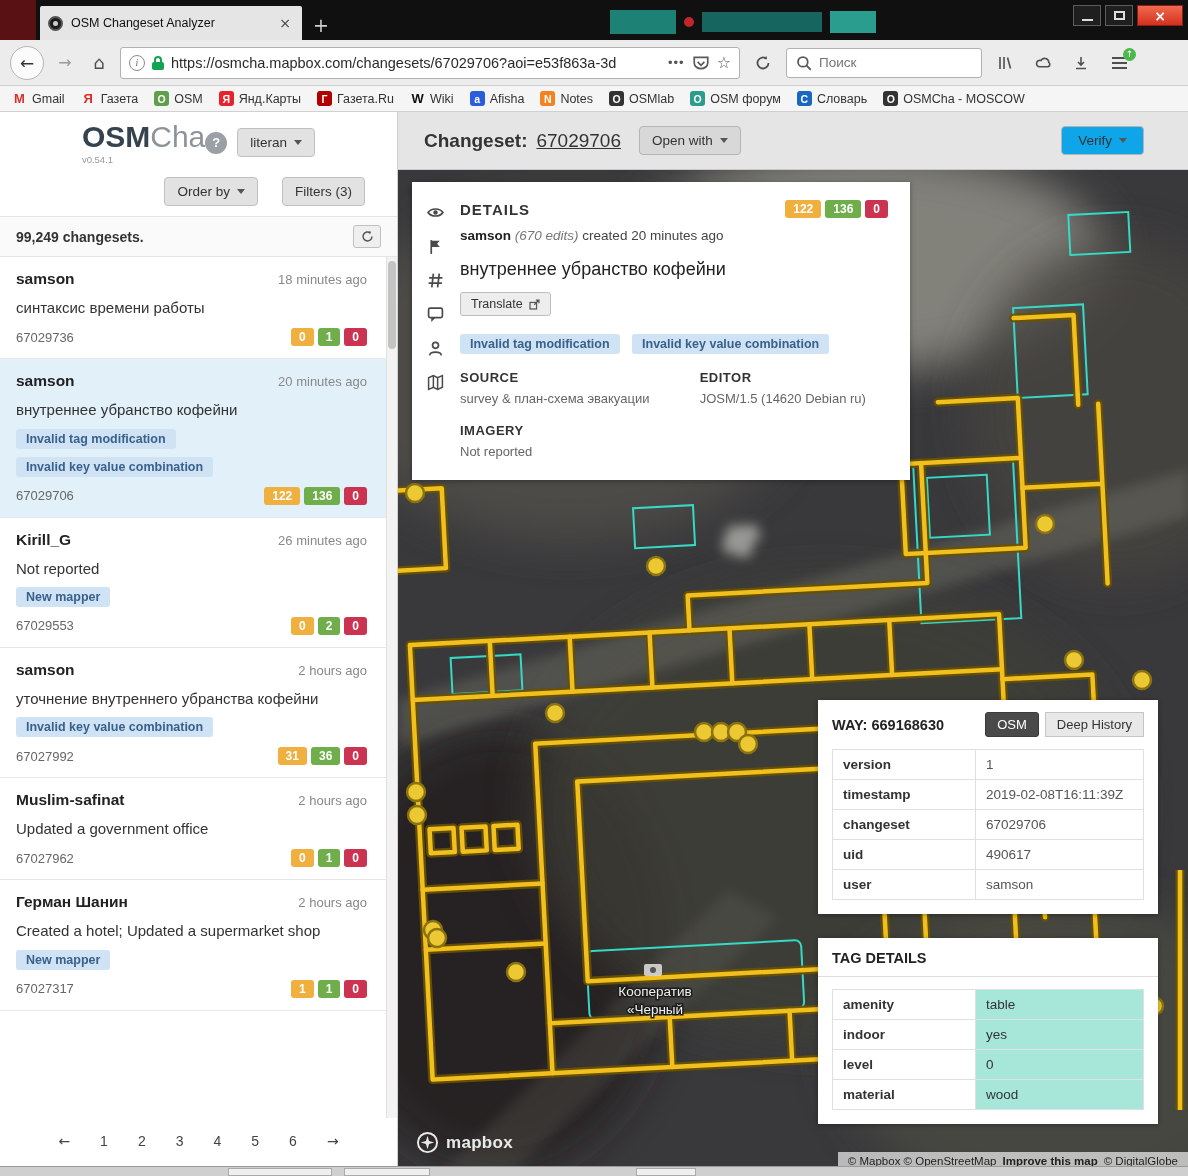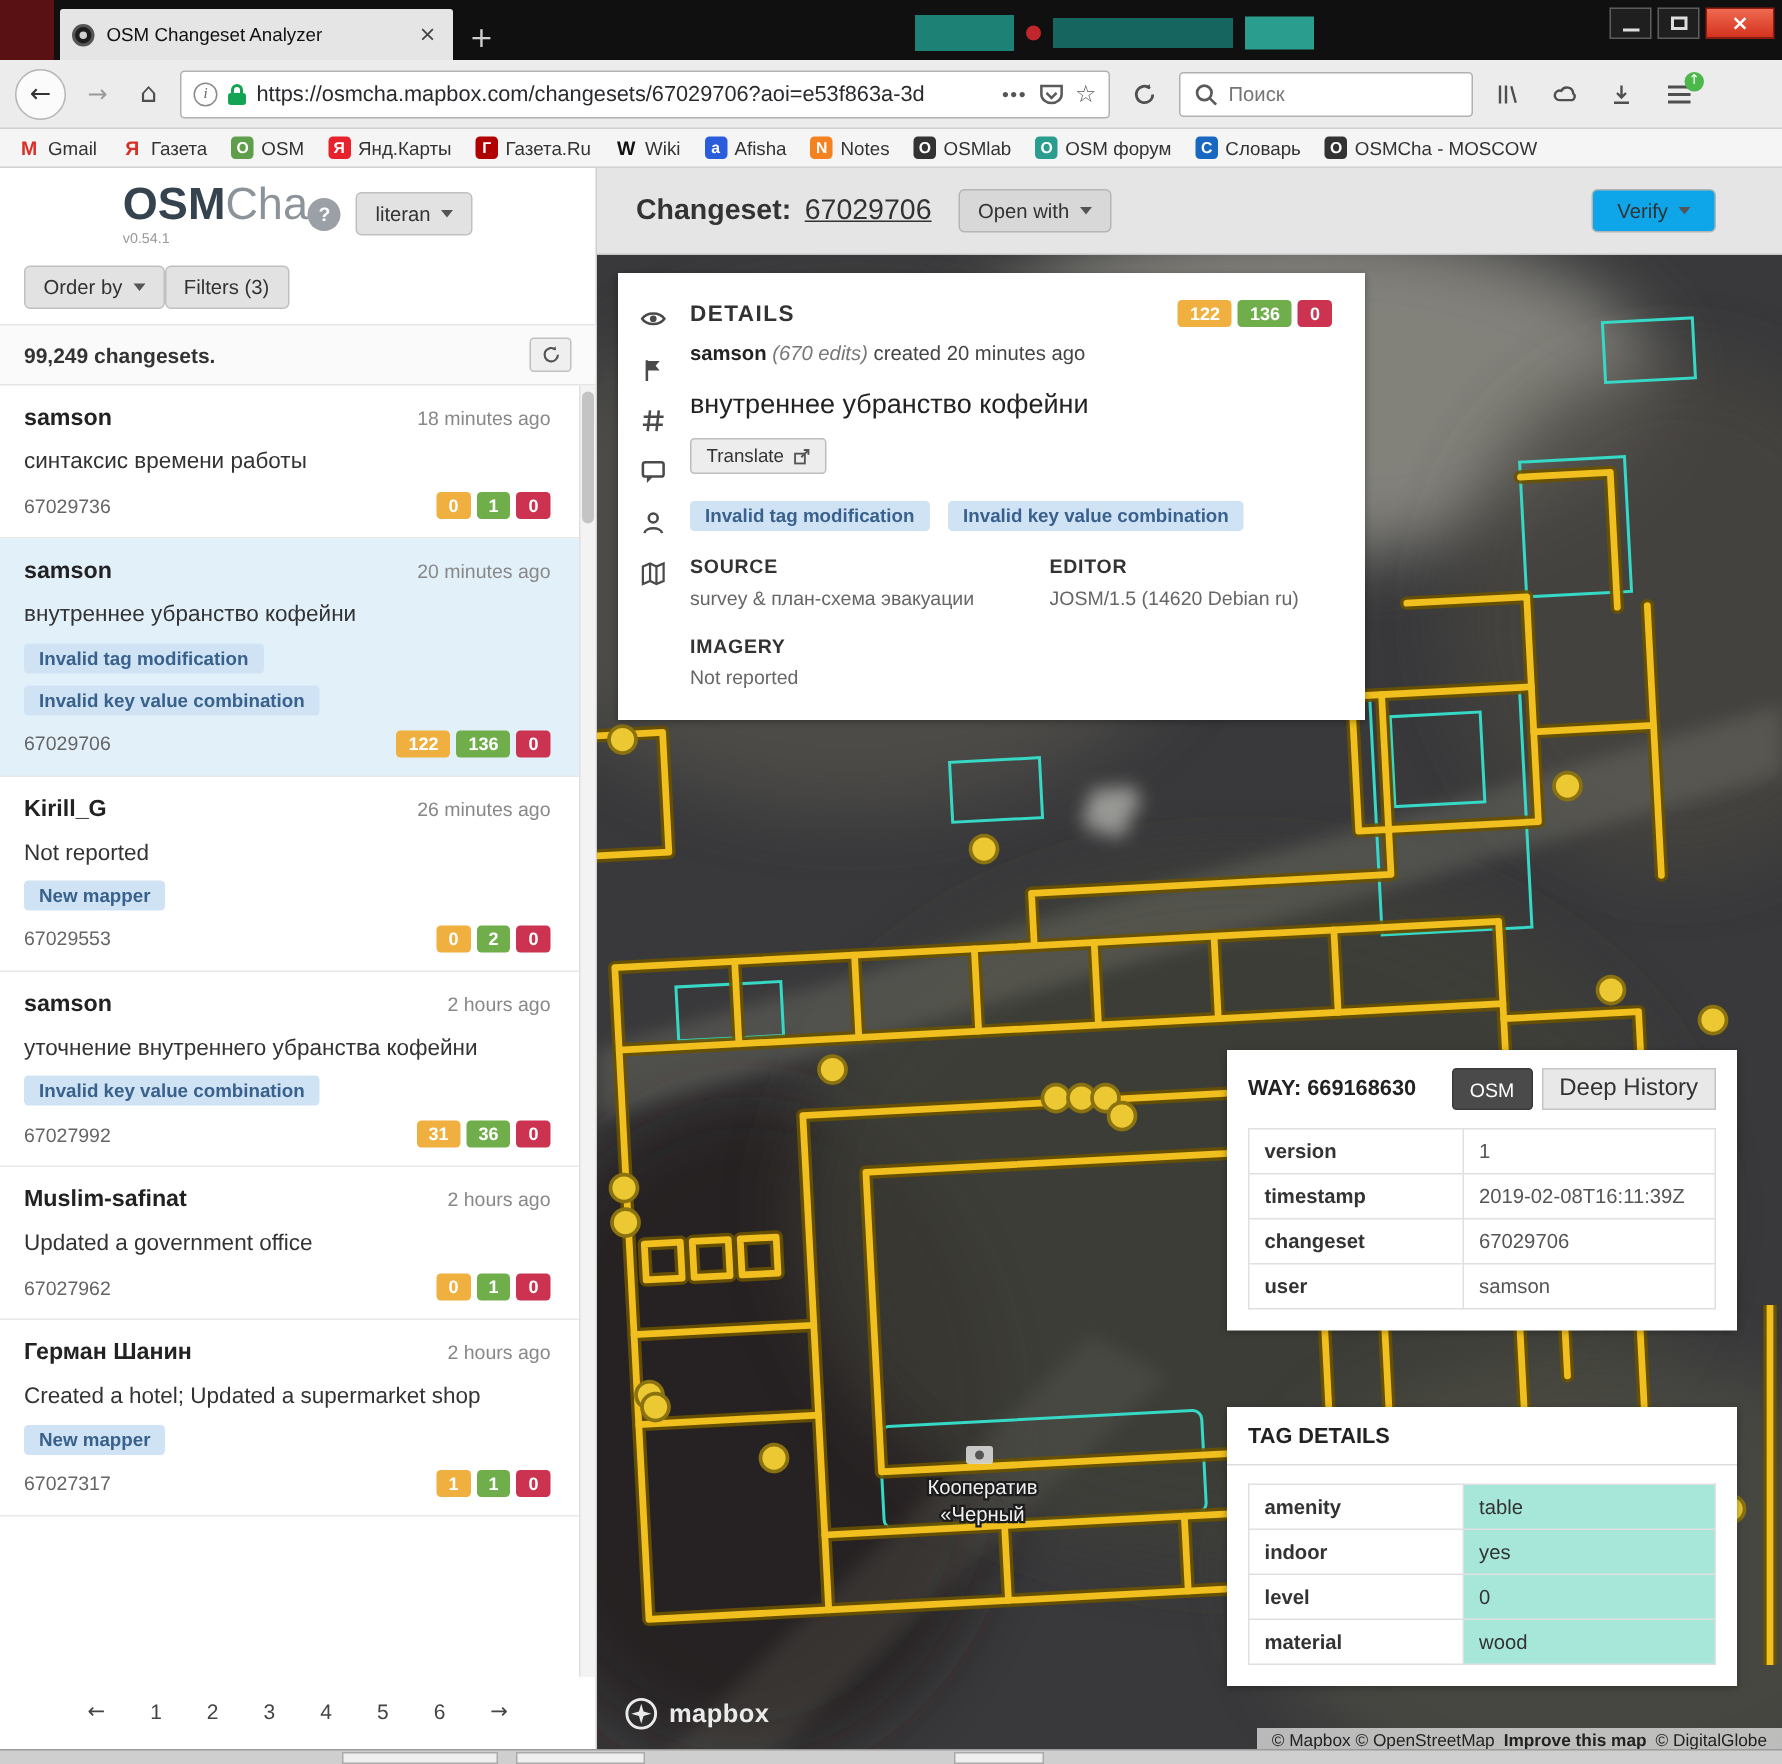--- a/index.html
+++ b/index.html
@@ -78,21 +78,21 @@
   .sidebar { width:398px; flex:none; border-right:1px solid #d0d0d0; display:flex; flex-direction:column; background:#fff; }
   .sb-head { padding:10px 16px 4px 16px; display:flex; align-items:flex-start; justify-content:center; }
   .logo { font-size:30px; font-weight:bold; line-height:1; }
   .logo-osm { color:#35434f; }
   .logo-cha { color:#8d9499; font-weight:normal; }
   .logo-ver { font-size:9.5px; color:#999; margin-top:2px; }
   .sb-head-right { display:flex; align-items:center; gap:10px; margin-top:6px; }
   .help-circle { width:22px; height:22px; border-radius:50%; background:#9aa0a6; color:#fff; font-size:13px; font-weight:bold; display:flex; align-items:center; justify-content:center; }
   .btn { background:#e2e2e2; border:1px solid #c0c0c0; border-radius:4px; font-size:13.5px; color:#333; padding:6px 12px; display:inline-flex; align-items:center; gap:7px; cursor:default; font-family:"Liberation Sans",sans-serif; }
   .caret { width:0; height:0; border-left:4px solid transparent; border-right:4px solid transparent; border-top:5px solid #555; }
-  .sb-controls { display:flex; justify-content:flex-start; padding:8px 32px 10px 16px; }
+  .sb-controls { display:flex; justify-content:flex-end; padding:8px 32px 10px 16px;gap:24px; }
   .sb-count { display:flex; align-items:center; justify-content:space-between; padding:8px 16px; background:#fafafa; border-top:1px solid #e5e5e5; border-bottom:1px solid #e5e5e5; }
   .sb-count-text { font-size:14px; font-weight:bold; color:#333; }
   .refresh-btn { width:28px; height:23px; border:1px solid #c0c0c0; border-radius:3px; background:#efefef; display:flex; align-items:center; justify-content:center; color:#555; }
   .refresh-btn svg { width:13px; height:13px; }
 
   .cs-list { flex:1; overflow:hidden; position:relative; }
   .cs-item { padding:13px 30px 12px 16px; border-bottom:1px solid #e8e8e8; }
   .cs-item.selected { background:#e2f0fa; }
   .cs-row1 { display:flex; align-items:baseline; justify-content:space-between; }
   .cs-user { font-size:15.5px; font-weight:bold; color:#222; }
@@ -150,21 +150,21 @@
   .dx-imagery { margin-top:14px; }
 
   
   .panel { position:absolute; width:340px; background:#fff; box-shadow:0 1px 5px rgba(0,0,0,.35); padding:12px 14px 14px 14px; z-index:10; }
   .way-panel { left:420px; top:530px; }
   .tag-panel { left:420px; top:768px; }
   .panel-headrow { display:flex; align-items:center; justify-content:space-between; }
   .panel-title { font-size:14.5px; font-weight:bold; color:#222; }
   .panel-btns { display:flex; gap:6px; }
   .btn-dark { background:#4a4a4a; color:#fff; border:1px solid #3a3a3a; border-radius:3px; font-size:13px; padding:4px 11px; }
-  .btn-light { background:#e8e8e8; color:#333; border:1px solid #c5c5c5; border-radius:0; font-size:16px; padding:4px 11px; }
+  .btn-light { background:#e8e8e8; color:#333; border:1px solid #c5c5c5; border-radius:0; font-size:13px; padding:4px 11px; }
   .ptable { width:100%; border-collapse:collapse; margin-top:12px; }
   .ptable td { border:1px solid #e0e0e0; font-size:13.5px; padding:7px 10px; }
   .ptable td.k { font-weight:bold; color:#333; width:46%; }
   .ptable td.v { color:#555; }
   .tag-panel .panel-title { padding-bottom:10px; }
   .tag-panel .head-divider { border-bottom:1px solid #ddd; margin:0 -14px; }
   .tag-panel td.v { background:#a6e7da; color:#333; }
 
   
   .mapbox-logo { position:absolute; left:18px; bottom:22px; display:flex; align-items:center; gap:7px; z-index:5; }
@@ -672,20 +672,24 @@
                 </tr>
             <tr>
                   <td class="k">timestamp</td>
                   <td class="v">2019-02-08T16:11:39Z</td>
                 </tr>
             <tr>
                   <td class="k">changeset</td>
                   <td class="v">67029706</td>
                 </tr>
             <tr>
+                  <td class="k">uid</td>
+                  <td class="v">490617</td>
+                </tr>
+            <tr>
                   <td class="k">user</td>
                   <td class="v">samson</td>
                 </tr>
           </tbody>
             </table>
         </div>
 
         <div class="panel tag-panel">
           <div class="panel-title">TAG DETAILS</div>
           <div class="head-divider"></div>

